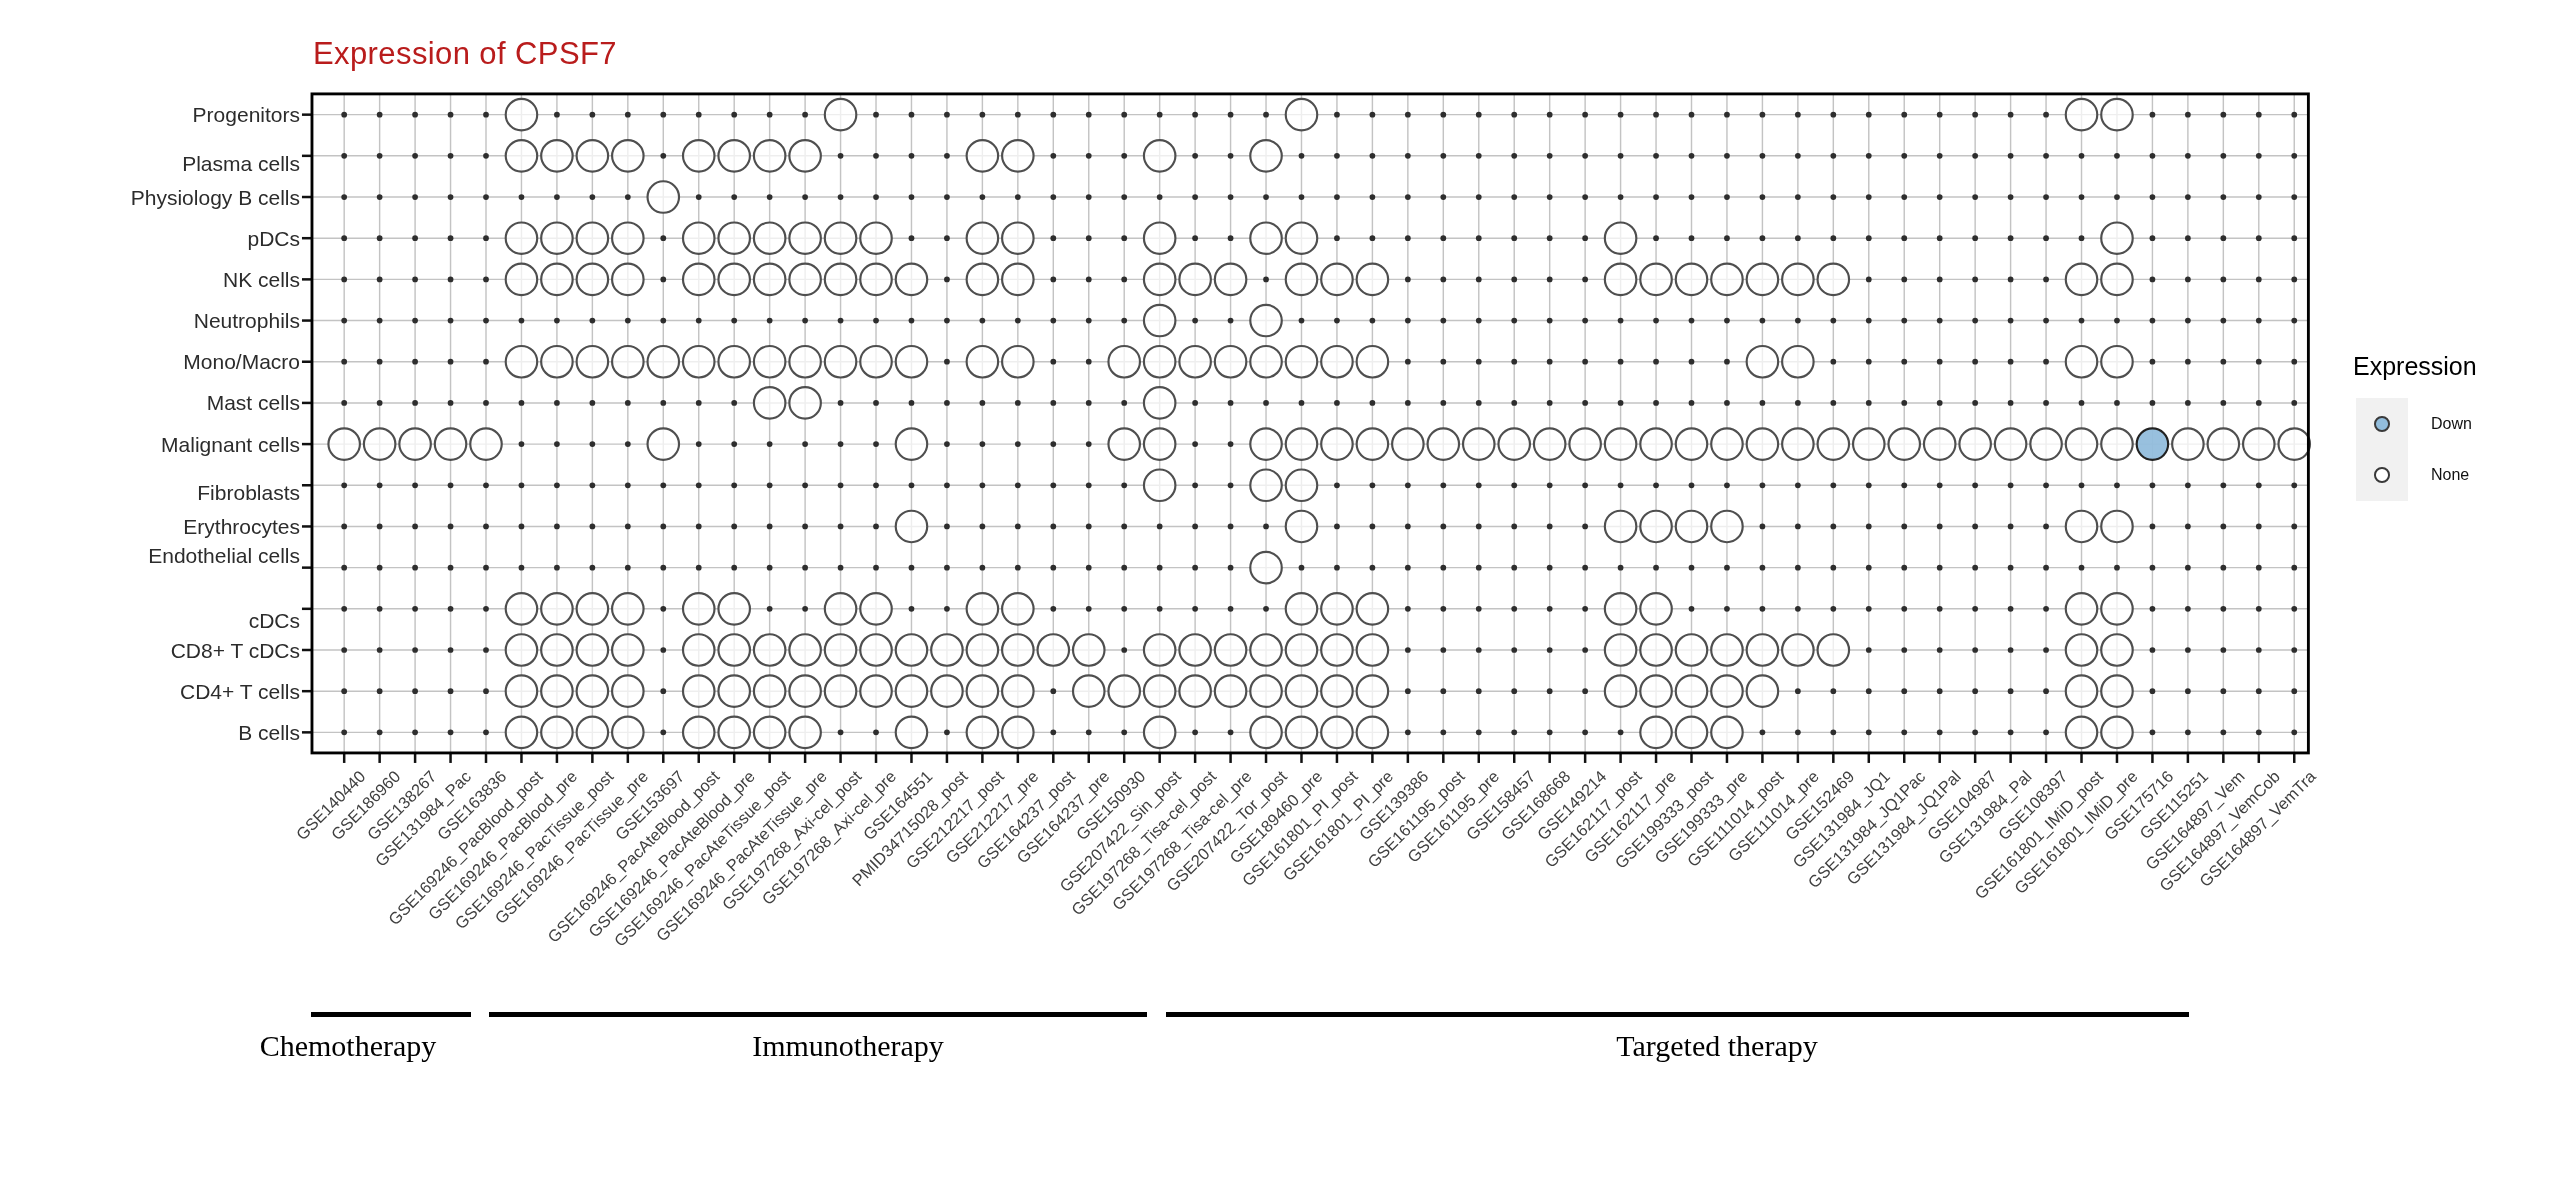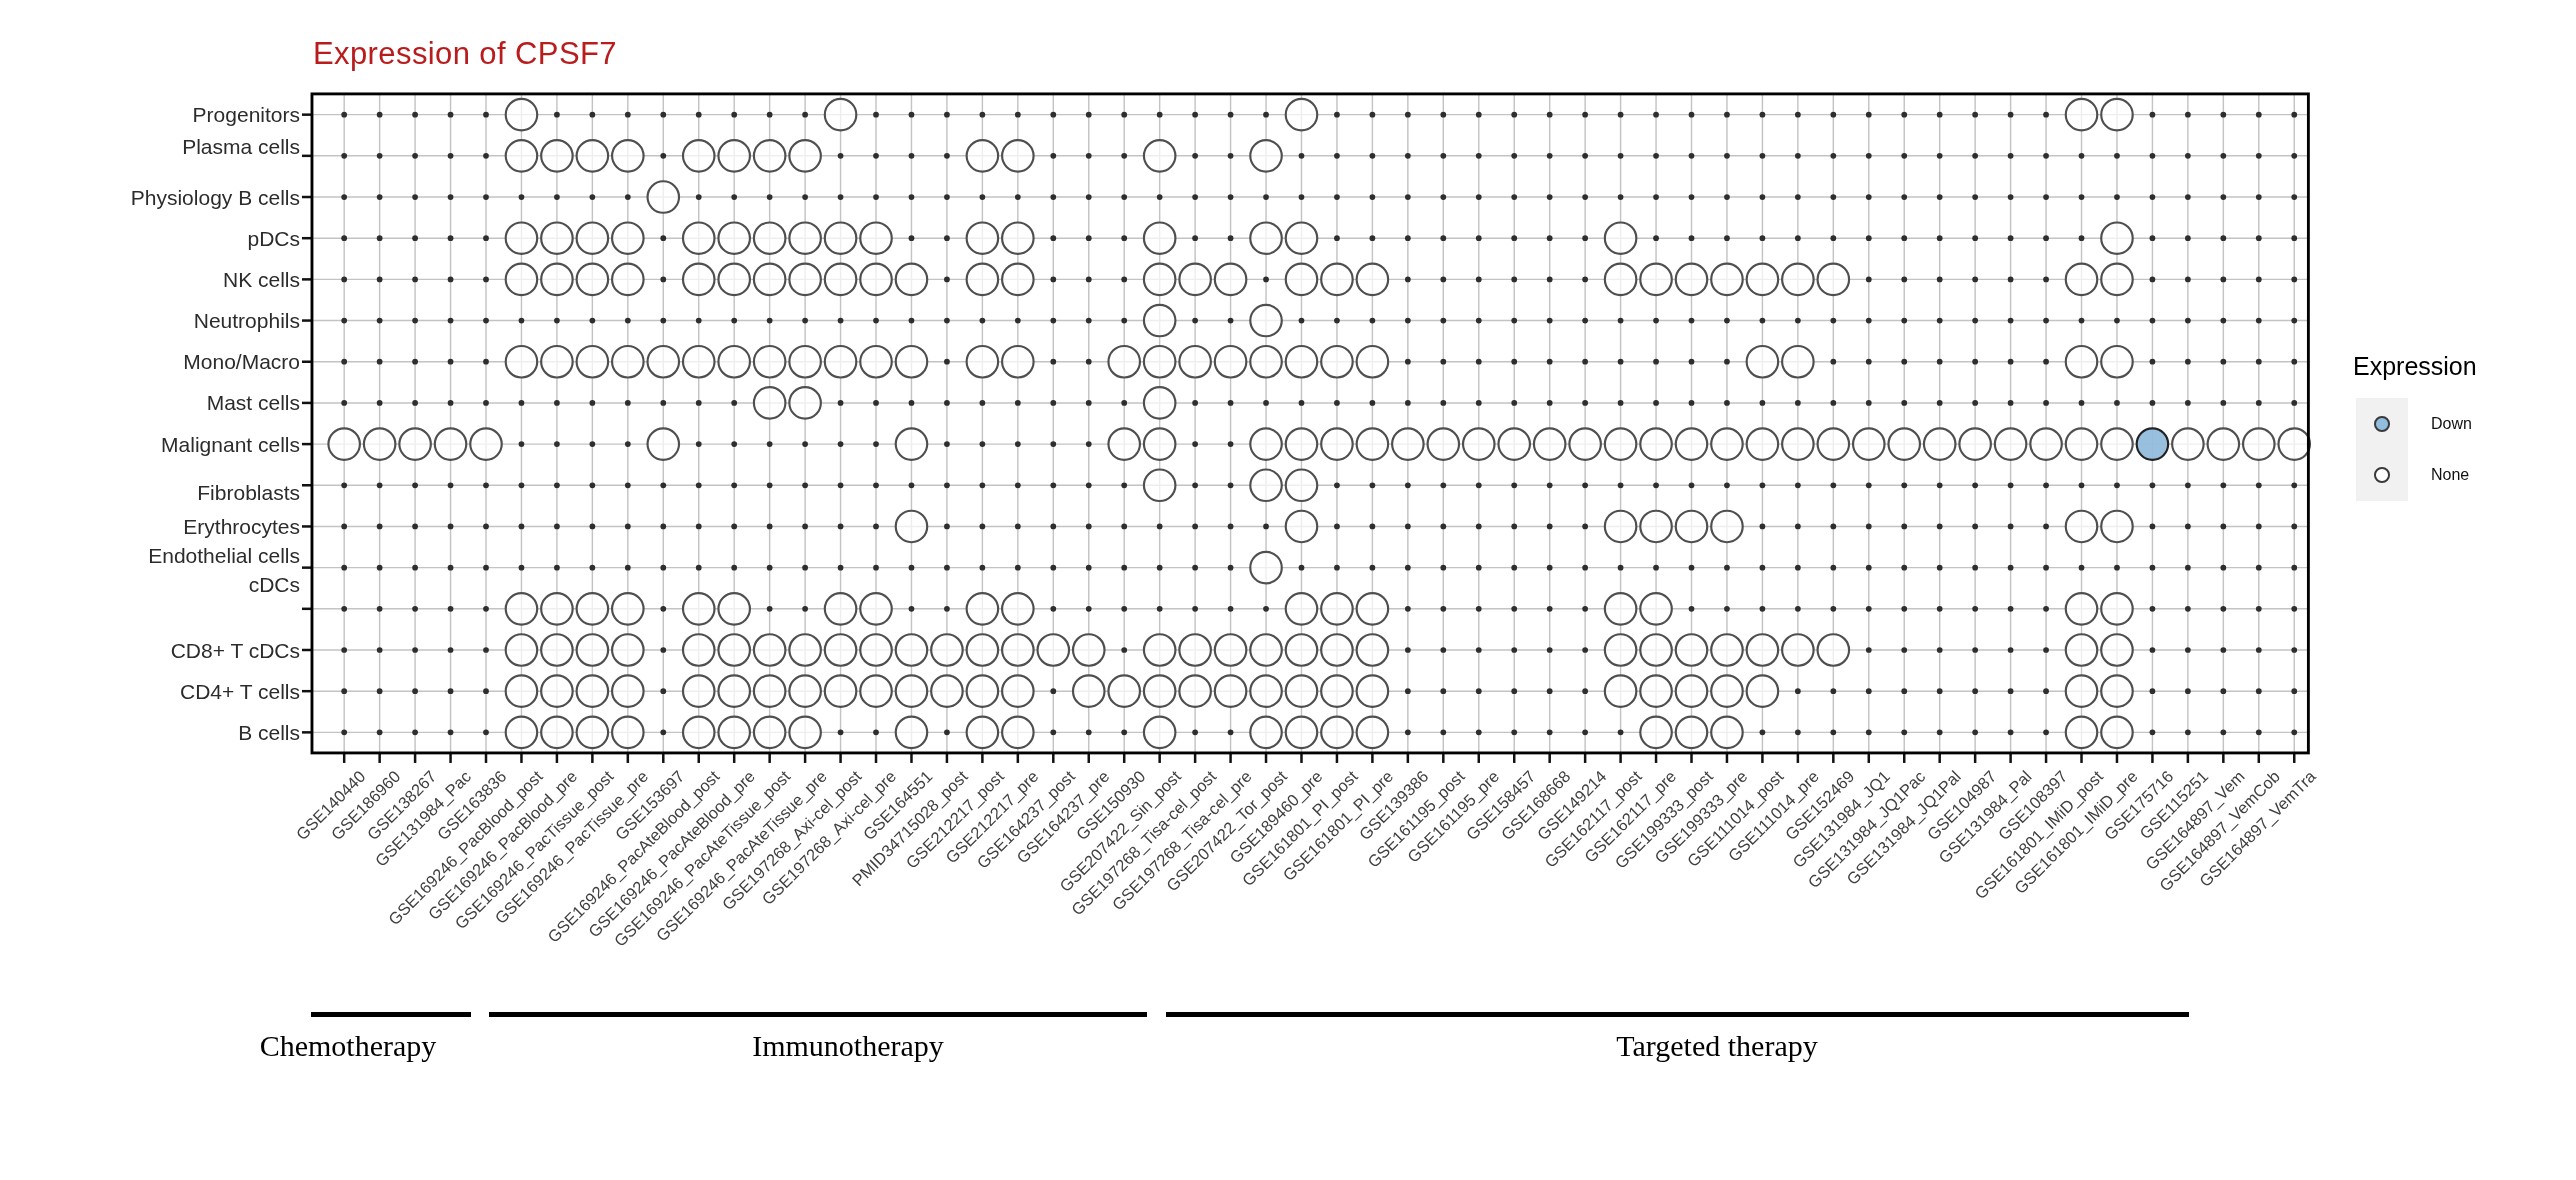--- a/index.html
+++ b/index.html
@@ -1064,32 +1064,32 @@
       <line x1="422" y1="735.5" x2="436" y2="735.5" stroke="#111" stroke-width="3.5"></line>
       <line x1="422" y1="793.05" x2="436" y2="793.05" stroke="#111" stroke-width="3.5"></line>
       <line x1="422" y1="850.5999999999999" x2="436" y2="850.5999999999999" stroke="#111" stroke-width="3.5"></line>
       <line x1="422" y1="908.15" x2="436" y2="908.15" stroke="#111" stroke-width="3.5"></line>
       <line x1="422" y1="965.6999999999999" x2="436" y2="965.6999999999999" stroke="#111" stroke-width="3.5"></line>
       <line x1="422" y1="1023.25" x2="436" y2="1023.25" stroke="#111" stroke-width="3.5"></line>
       <rect x="436" y="131" width="2790" height="921" fill="none" stroke="#000000" stroke-width="4"></rect>
     </svg>
   <div id="ylabs">
       <div class="ylab" style="top: 100px;">Progenitors</div>
-      <div class="ylab" style="top: 132px;">Plasma cells</div>
+      <div class="ylab" style="top: 149px;">Plasma cells</div>
       <div class="ylab" style="top: 183px;">Physiology B cells</div>
       <div class="ylab" style="top: 224px;">pDCs</div>
       <div class="ylab" style="top: 265px;">NK cells</div>
       <div class="ylab" style="top: 306px;">Neutrophils</div>
       <div class="ylab" style="top: 347px;">Mono/Macro</div>
       <div class="ylab" style="top: 388px;">Mast cells</div>
       <div class="ylab" style="top: 430px;">Malignant cells</div>
       <div class="ylab" style="top: 478px;">Fibroblasts</div>
       <div class="ylab" style="top: 512px;">Erythrocytes</div>
       <div class="ylab" style="top: 541px;">Endothelial cells</div>
-      <div class="ylab" style="top: 570px; text-align: right;">cDCs</div>
+      <div class="ylab" style="top: 606px; text-align: right;">cDCs</div>
       <div class="ylab" style="top: 636px;">CD8+ T cDCs</div>
       <div class="ylab" style="top: 677px;">CD4+ T cells</div>
       <div class="ylab" style="top: 718px;">B cells</div>
     </div>
   <div id="xlabs">
       <div class="xlab" style="left: 356px; top: 767px;">
         <span>GSE140440</span>
       </div>
       <div class="xlab" style="left: 391px; top: 767px;">
         <span>GSE186960</span>

